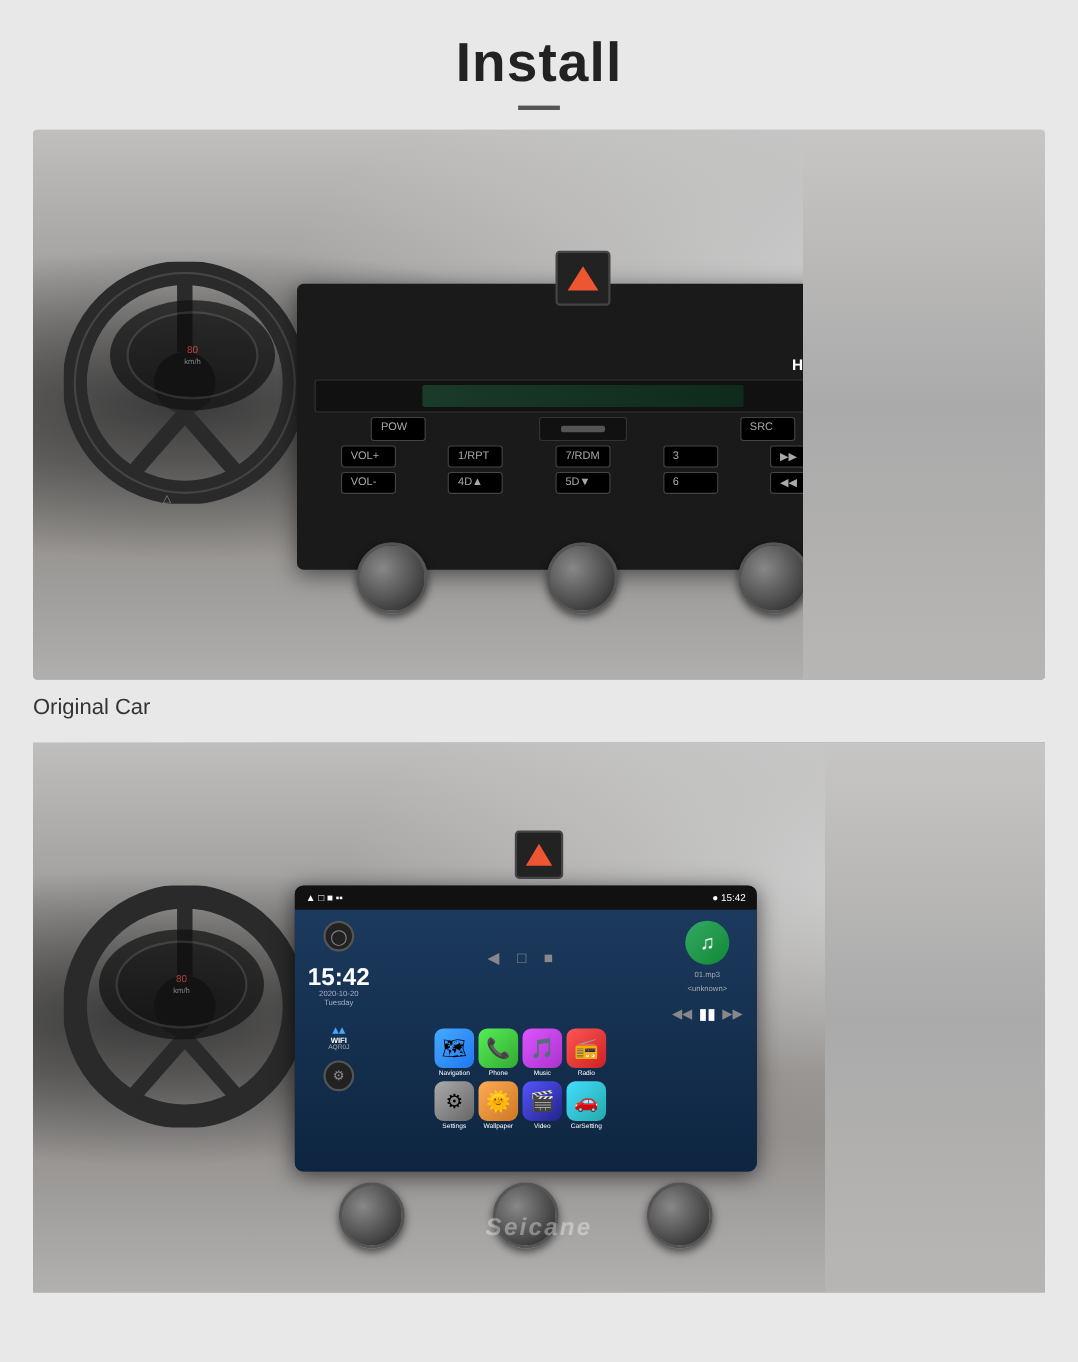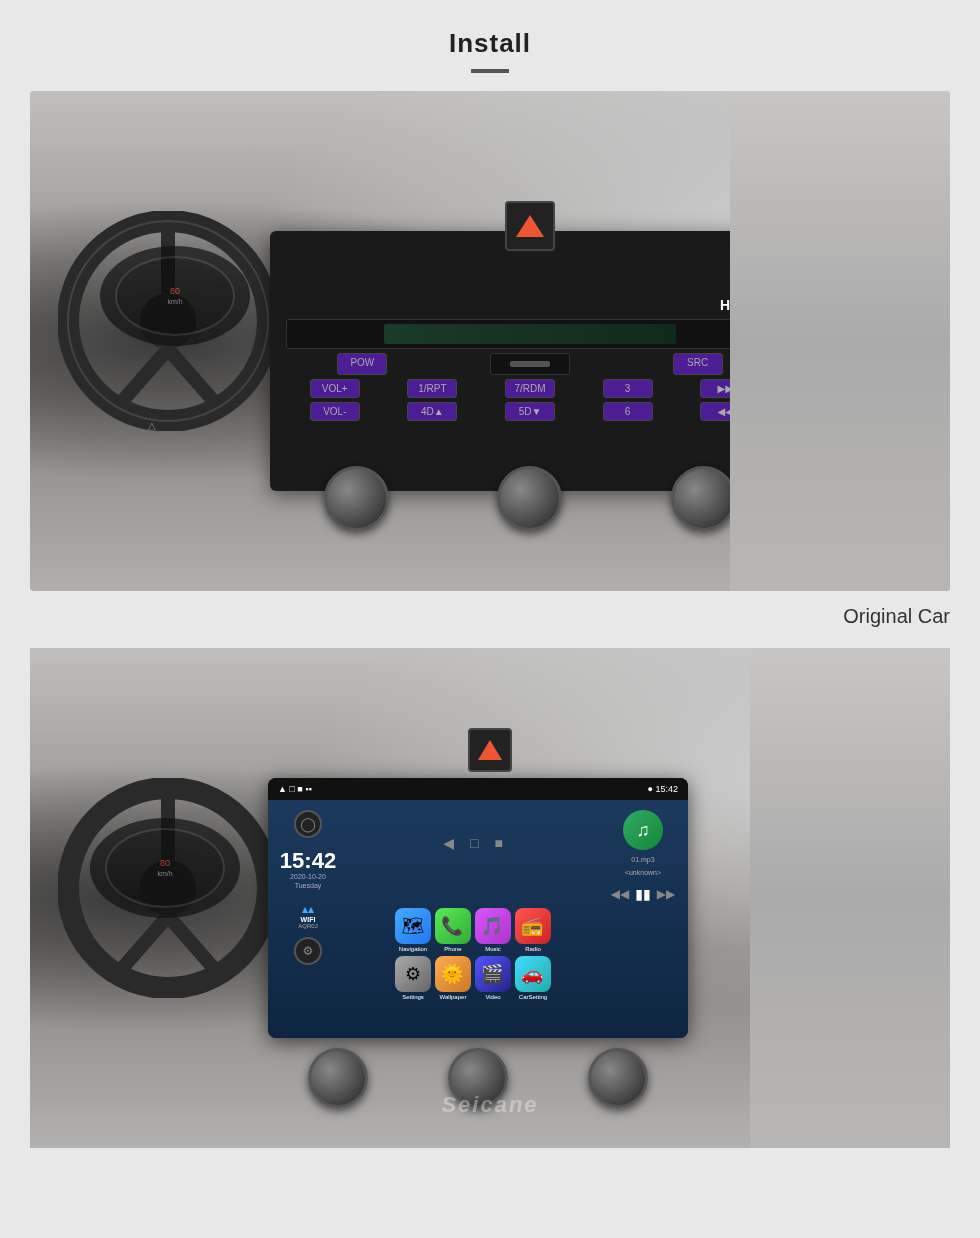--- a/index.html
+++ b/index.html
@@ -16,21 +16,21 @@
     .page-header {
       width: 100%;
       display: flex;
       flex-direction: column;
       align-items: center;
       padding: 28px 0 18px;
       background: #e8e8e8;
     }
 
     .page-title {
-      font-size: 26px;
+      font-size: 50px;
       font-weight: 900;
       color: #222;
       letter-spacing: 1px;
     }
 
     .title-underline {
       width: 38px;
       height: 4px;
       background: #555;
       margin-top: 10px;
@@ -130,28 +130,27 @@
       text-transform: uppercase;
     }
 
     .radio-buttons-row {
       display: flex;
       justify-content: space-around;
       margin: 4px 0;
     }
 
     .radio-btn {
-      background: #4c1d95;
+      background: #000000;
       border: 1px solid #444;
       border-radius: 3px;
       padding: 3px 8px;
       color: #aaa;
       font-size: 10px;
       min-width: 50px;
-      text-align: center;
     }
 
     .radio-display {
       background: #111;
       border: 1px solid #333;
       border-radius: 3px;
       height: 30px;
       margin: 4px 0;
       display: flex;
       align-items: center;
@@ -178,21 +177,21 @@
     .knob {
       width: 65px;
       height: 65px;
       border-radius: 50%;
       background: radial-gradient(circle at 35% 35%, #888, #222);
       border: 3px solid #555;
       box-shadow: 0 3px 8px rgba(0,0,0,0.6);
     }
 
     .caption-label {
-      text-align: right;
+      text-align: left;
       font-size: 20px;
       color: #333;
       padding: 14px 0 20px;
       font-weight: 400;
     }
 
     
     .after-install-banner {
       width: 920px;
       background: #4a7fd4;
@@ -435,21 +434,21 @@
     }
 
     .play-btn {
       color: #fff;
       font-size: 14px;
     }
 
     
     .watermark {
       position: absolute;
-      bottom: 30px;
+      bottom: 46px;
       left: 50%;
       transform: translateX(-50%);
       color: rgba(255,255,255,0.35);
       font-size: 22px;
       font-style: italic;
       font-weight: bold;
       letter-spacing: 2px;
       pointer-events: none;
       white-space: nowrap;
     }

